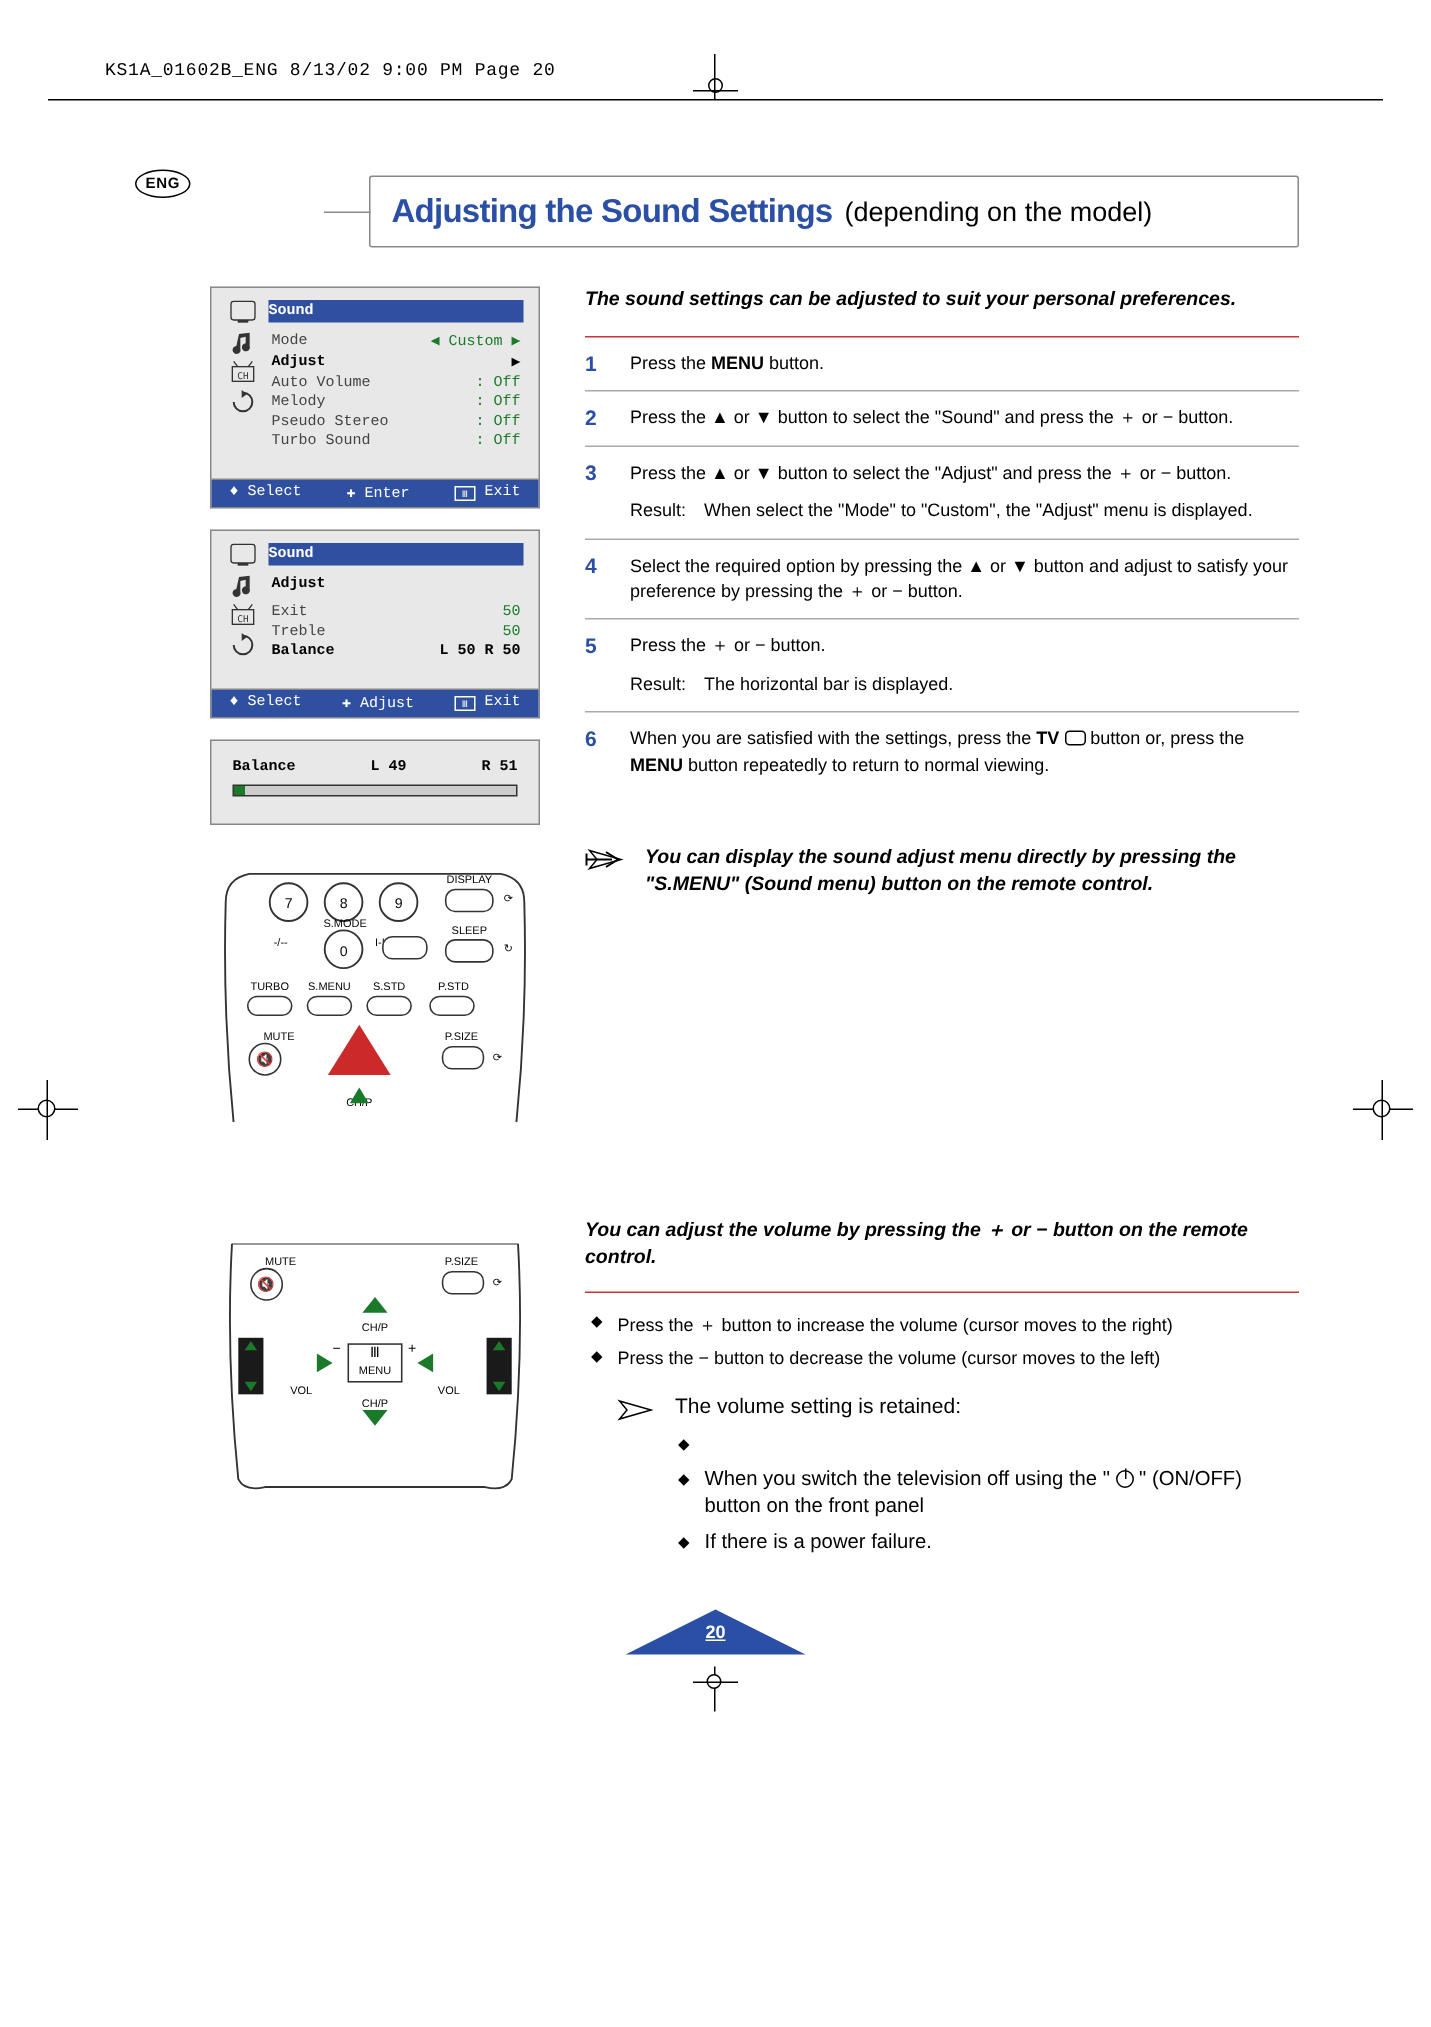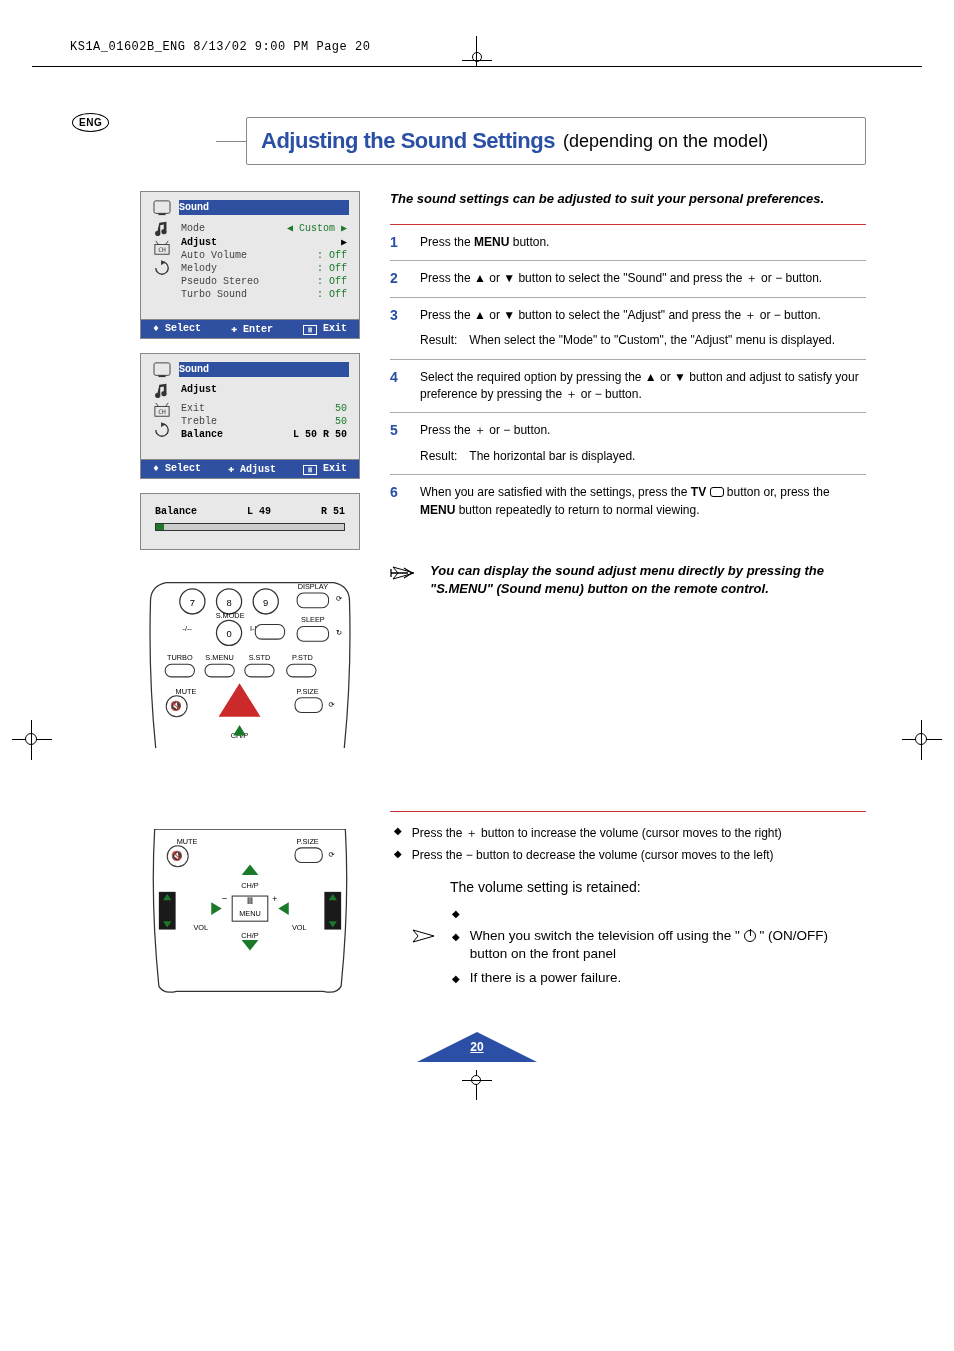--- a/index.html
+++ b/index.html
@@ -52,21 +52,21 @@
   }
   .side-reg::before { width:40px; height:1px; top:19px; left:0; }
   .side-reg::after  { width:1px; height:40px; left:19px; top:0; }
   .side-reg .circ {
     position:absolute; width:12px; height:12px; border:1px solid #000;
     border-radius:50%; top:13px; left:13px; background:#fff;
   }
 
   .eng-badge {
     position: absolute;
-    left: 72px;
+    left: 90px;
     font-weight: bold;
     font-size: 10px;
     border: 1.5px solid #000;
     border-radius: 50%;
     padding: 3px 6px;
     letter-spacing: 0.5px;
   }
 
   .title-block {
     margin: 0 88px 0 246px;
@@ -136,32 +136,32 @@
   .osd-main { flex: 1; padding-left: 4px; }
   .osd-title-bar {
     background: #2f4fa0;
     color: #fff;
     font-weight: bold;
     text-align: left;
     padding: 2px 0;
     margin-bottom: 6px;
     font-size: 10px;
   }
-  .osd-row { display: flex; justify-content: space-between; padding: 1px 2px; align-items: center; }
+  .osd-row { display: flex; justify-content: space-between; padding: 1px 2px; }
   .osd-row.hl { color: #000; font-weight: bold; }
   .osd-row .k { min-width: 90px; }
   .osd-row .v { color: #1a7a2a; }
   .osd-footer {
     background: #2f4fa0;
     color: #fff;
     display: flex;
     justify-content: space-between;
     padding: 3px 12px;
     font-size: 10px;
-    font-weight: bold;
+    font-weight: normal;
   }
 
   .balance-bar {
     border: 1px solid #888;
     background: #e8e8e8;
     padding: 12px 14px 18px;
     font-family: "Courier New", monospace;
     font-size: 10px;
     color: #000;
     font-weight: bold;
@@ -252,21 +252,20 @@
     gap: 10px;
     padding: 3px 0 3px 4px;
     font-size: 12px;
   }
   .vol-bullet .db { font-size: 10px; }
   .note2 {
     display: flex;
     gap: 14px;
     margin-top: 14px;
     padding-left: 20px;
-    align-items: center;
   }
   .note2 .txt { font-size: 14px; }
   .sub-bullets { margin-top: 6px; padding-left: 2px; }
   .sub-bullets .sb {
     display: flex; gap: 10px; padding: 3px 0; font-size: 13.5px;
     line-height: 1.35;
   }
   .sub-bullets .sb .db { font-size: 10px; margin-top: 3px; }
 
   .page-num {
@@ -597,20 +596,21 @@
         <rect x="18" y="60" width="16" height="36" fill="#1a1a1a"></rect>
         <rect x="176" y="60" width="16" height="36" fill="#1a1a1a"></rect>
         <polygon points="22,68 30,68 26,62" fill="#1a7a2a"></polygon>
         <polygon points="22,88 30,88 26,94" fill="#1a7a2a"></polygon>
         <polygon points="180,68 188,68 184,62" fill="#1a7a2a"></polygon>
         <polygon points="180,88 188,88 184,94" fill="#1a7a2a"></polygon>
       </svg>
     </div>
 
     <div class="right-col">
+      <div class="vol-intro">You can adjust the volume by pressing the ＋ or − button on the remote control.</div>
       <div class="vol-steps">
         <div class="vol-bullet">
             <span class="db">◆</span>
             <span>Press the ＋ button to increase the volume (cursor moves to the right)</span>
           </div>
         <div class="vol-bullet">
             <span class="db">◆</span>
             <span>Press the − button to decrease the volume (cursor moves to the left)</span>
           </div>
       </div>

